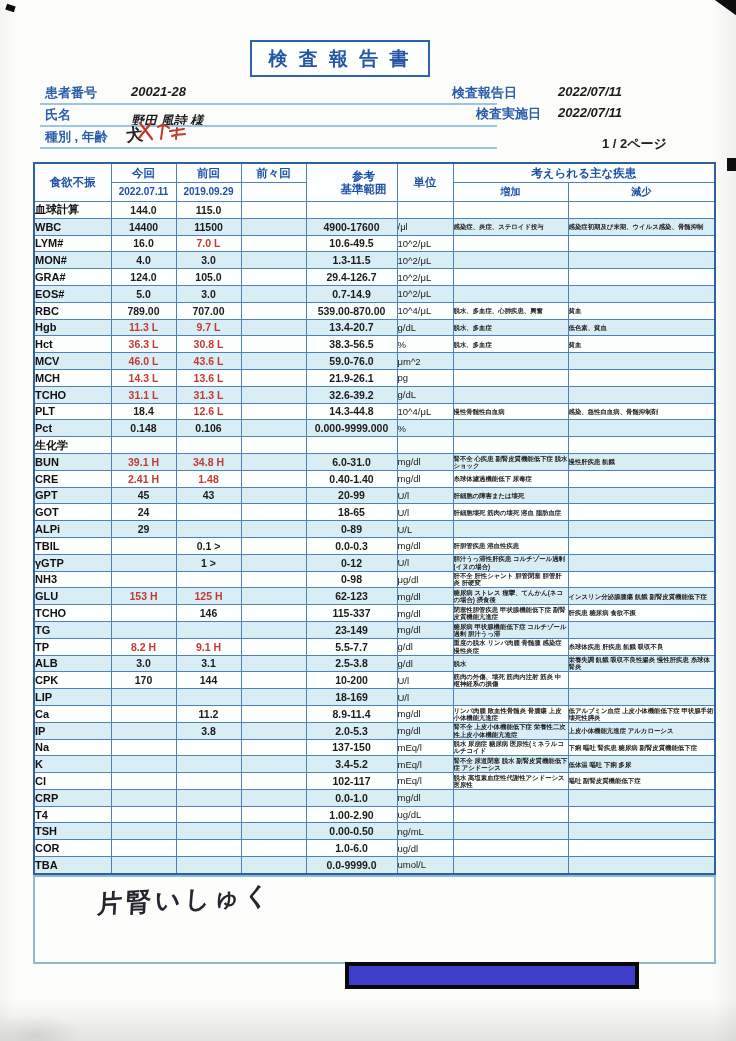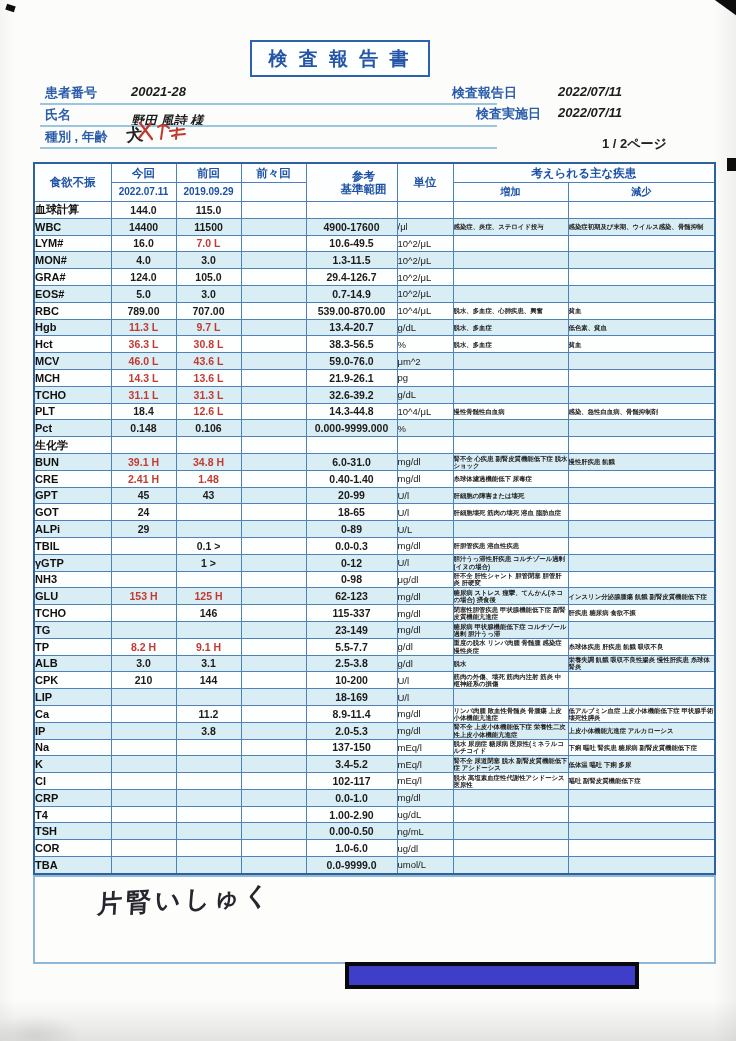--- a/index.html
+++ b/index.html
@@ -410,21 +410,21 @@
       <td class="c-val">3.0</td>
       <td class="c-val">3.1</td>
       <td class="c-val"></td>
       <td class="c-range">2.5-3.8</td>
       <td class="c-unit">g/dl</td>
       <td class="c-dis">脱水</td>
       <td class="c-dis">栄養失調 飢餓 吸収不良性腸炎 慢性肝疾患 糸球体腎炎</td>
     </tr>
         <tr>
       <td class="c-item">CPK</td>
-      <td class="c-val">210</td>
+      <td class="c-val">170</td>
       <td class="c-val">144</td>
       <td class="c-val"></td>
       <td class="c-range">10-200</td>
       <td class="c-unit">U/l</td>
       <td class="c-dis">筋肉の外傷、壊死 筋肉内注射 筋炎 中枢神経系の損傷</td>
       <td class="c-dis"></td>
     </tr>
         <tr class="tint">
       <td class="c-item">LIP</td>
       <td class="c-val"></td>

